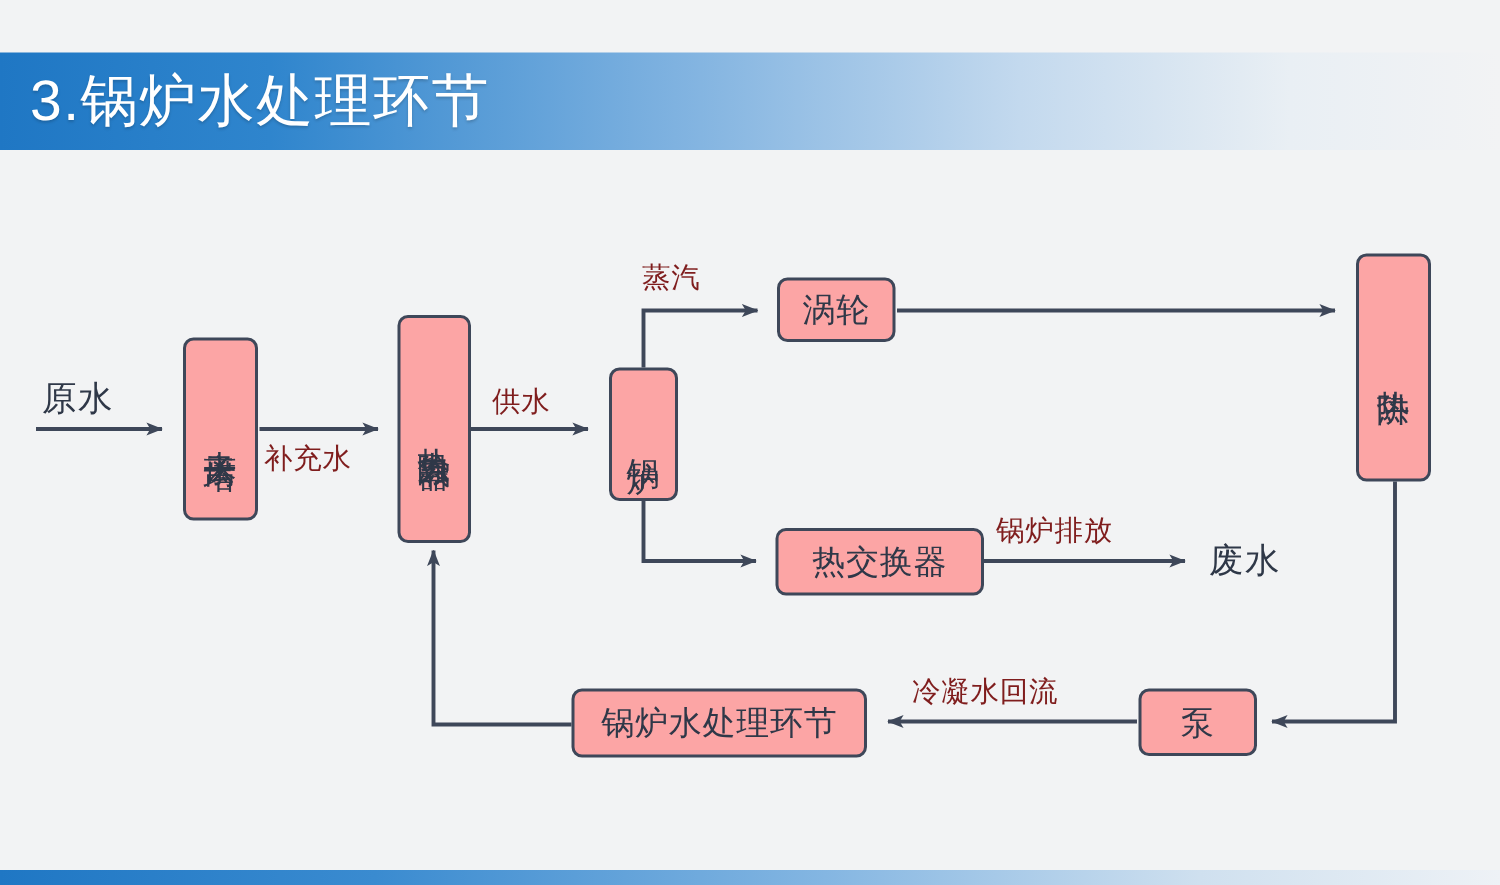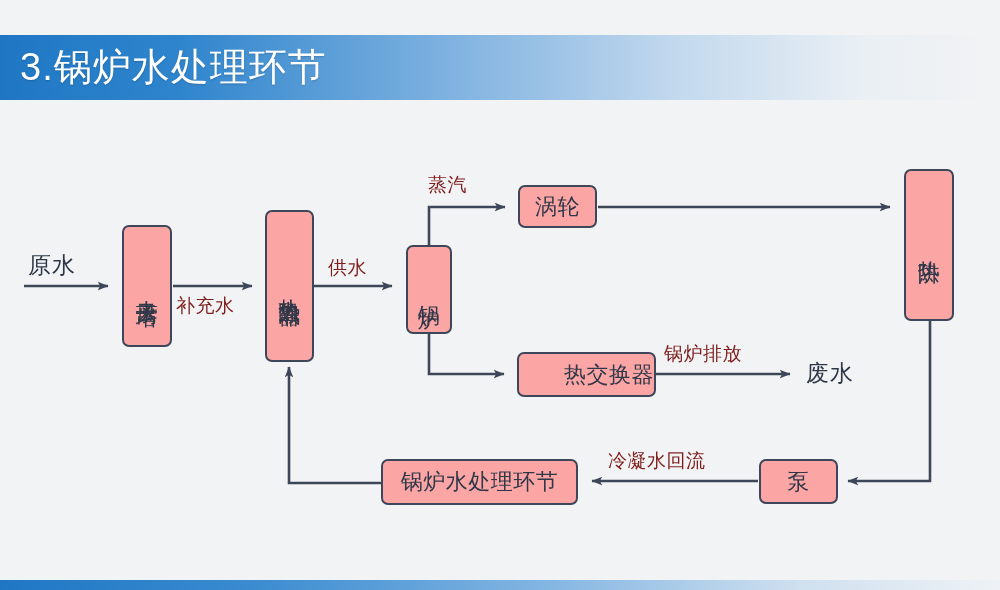--- a/index.html
+++ b/index.html
@@ -144,21 +144,21 @@
     </div>
 
     <div class="node-box" style="left:518px; top:85px; width:79px; height:43px;">
       <span>涡轮</span>
     </div>
 
     <div class="node-box vertical" style="left:904px; top:69px; width:50px; height:152px;">
       <span>热阱</span>
     </div>
 
-    <div class="node-box" style="left:517px; top:252px; width:139px; height:45px;justify-content:flex-end;">
+    <div class="node-box" style="left:517px; top:252px; width:139px; height:45px;">
       <span>热交换器</span>
     </div>
 
     <div class="node-box" style="left:381px; top:359px; width:197px; height:46px;">
       <span>锅炉水处理环节</span>
     </div>
 
     <div class="node-box" style="left:759px; top:359px; width:79px; height:45px;">
       <span>泵</span>
     </div>

